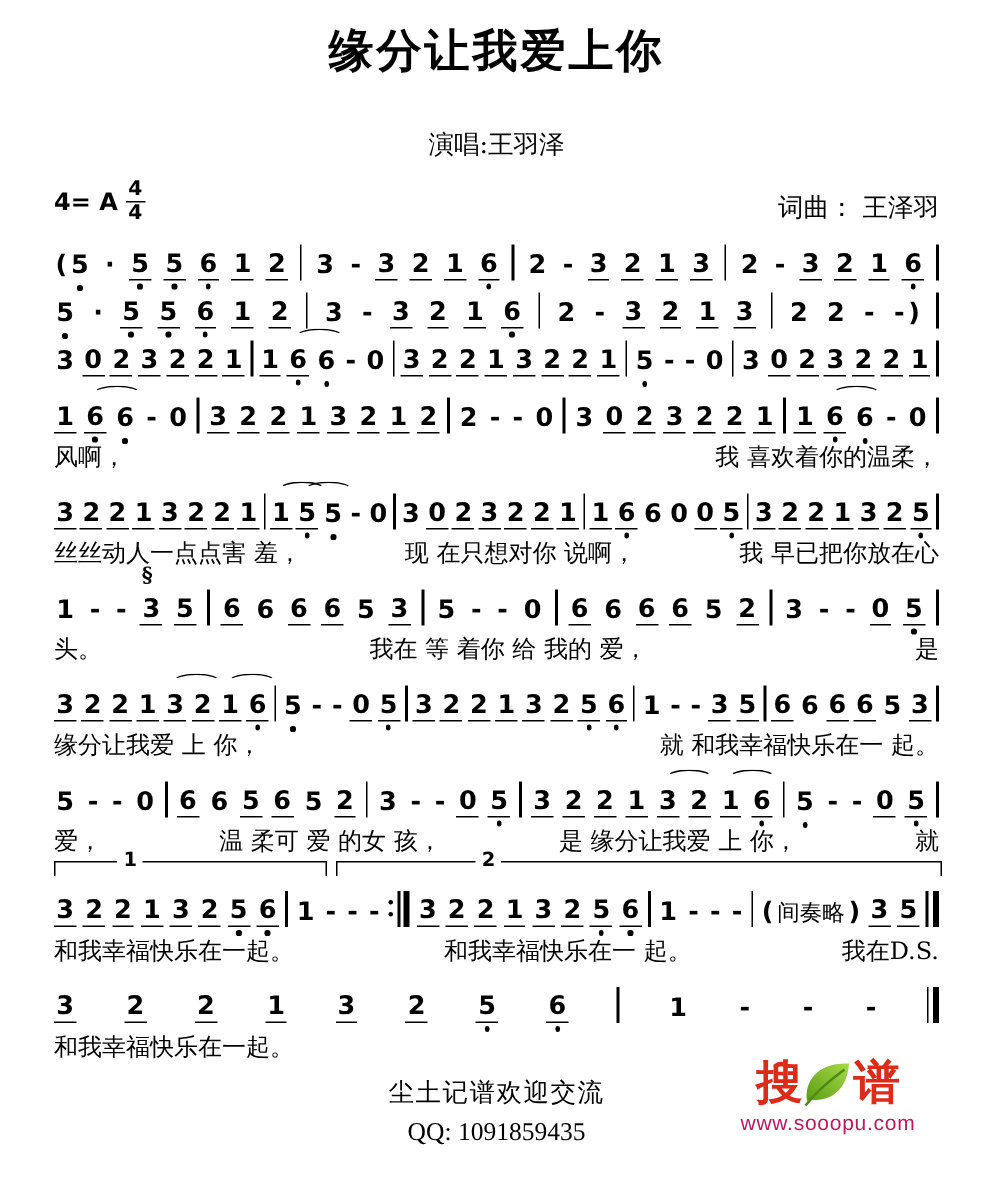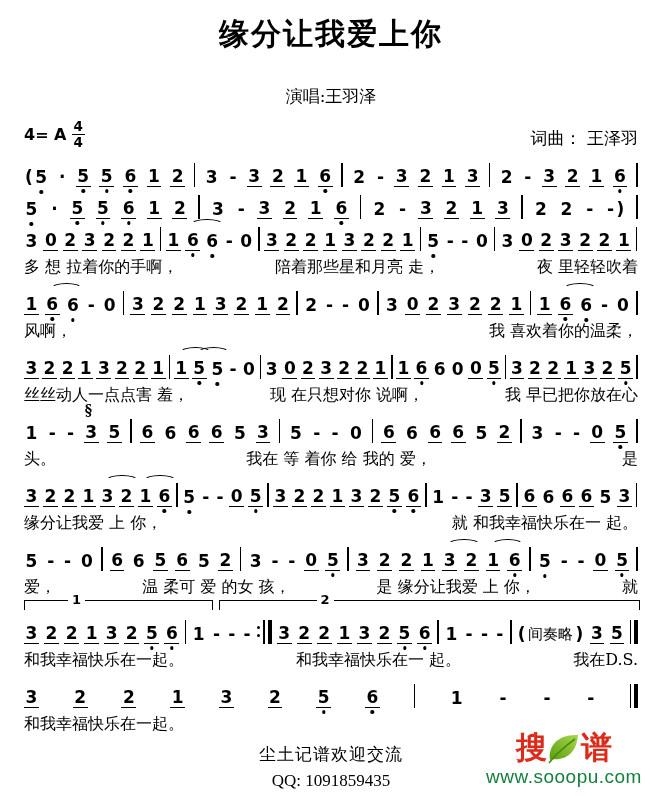--- a/index.html
+++ b/index.html
@@ -1,17 +1,17 @@
 <!DOCTYPE html>
 <html><head>
 <meta charset="utf-8">
 <style>
   html,body{margin:0;padding:0;background:#fff;}
   body{width:662px;height:797px;overflow:hidden;font-family:"DejaVu Sans",sans-serif;color:#000;}
-  .page{box-sizing:border-box;width:662px;height:775px;padding:14px 24px 0;position:relative;}
+  .page{box-sizing:border-box;width:662px;height:775px;padding:14px 36px 0;position:relative;}
 
   .title{text-align:center;font-size:30px;font-weight:bold;letter-spacing:2px;}
   .subtitle{text-align:center;font-size:17px;margin-top:30px;font-family:"DejaVu Serif",serif;}
 
   .meta{display:flex;justify-content:space-between;align-items:flex-end;margin-top:11px;}
   .keysig{font-size:16px;font-weight:bold;display:flex;align-items:center;gap:5px;}
   .timesig{display:inline-flex;flex-direction:column;align-items:center;font-size:13.5px;font-weight:bold;line-height:1.1;}
   .tsn{border-bottom:1.6px solid #000;padding:0 2px;}
   .tsd{padding:0 2px;}
   .credits{font-size:17px;font-family:"DejaVu Serif",serif;}
@@ -45,21 +45,21 @@
   .v1{left:0;width:30.5%;}
   .v2{left:31.8%;right:-2px;}
 
   .footer{margin-top:3px;text-align:center;position:relative;font-size:17px;}
   .f1{letter-spacing:1px;}
   .f2{margin-top:5px;font-family:Liberation Serif, serif;}
   .logo{position:absolute;right:-6px;top:-16px;width:160px;text-align:center;}
   .logorow{display:flex;align-items:center;justify-content:center;}
   .lchar{color:#dd2b1a;font-size:31px;font-weight:bold;}
   .leaf{width:40px;height:40px;margin:0 -3px;}
-  .logourl{color:#15803d;font-size:19px;letter-spacing:.5px;margin-top:-3px;font-family:"Liberation Sans",sans-serif;}
+  .logourl{color:#be185d;font-size:14px;letter-spacing:.5px;margin-top:-3px;font-family:"Liberation Sans",sans-serif;}
 </style>
 </head>
 <body>
 
 <div class="page">
   <div class="title">缘分让我爱上你</div>
   <div class="subtitle">演唱:王羽泽</div>
 
   <div class="meta">
     <div class="keysig">
@@ -329,25 +329,20 @@
           <span class="note">
             <span class="core u">2</span>
           </span>
           <span class="note">
             <span class="core u">2</span>
           </span>
           <span class="note">
             <span class="core u">1</span>
           </span>
           <span class="barline"></span>
-        </div>
-        <div class="lyrics">
-          <span class="lseg">多 想 拉着你的手啊，</span>
-          <span class="lseg">陪着那些星和月亮 走，</span>
-          <span class="lseg">夜 里轻轻吹着</span>
         </div>
       </div>
       <div class="system">
         <div class="notes">
           <span class="note">
             <span class="core u">1</span>
           </span>
           <span class="note">
             <span class="core u">6<span class="dot"></span></span>
             <span class="tie"></span>

